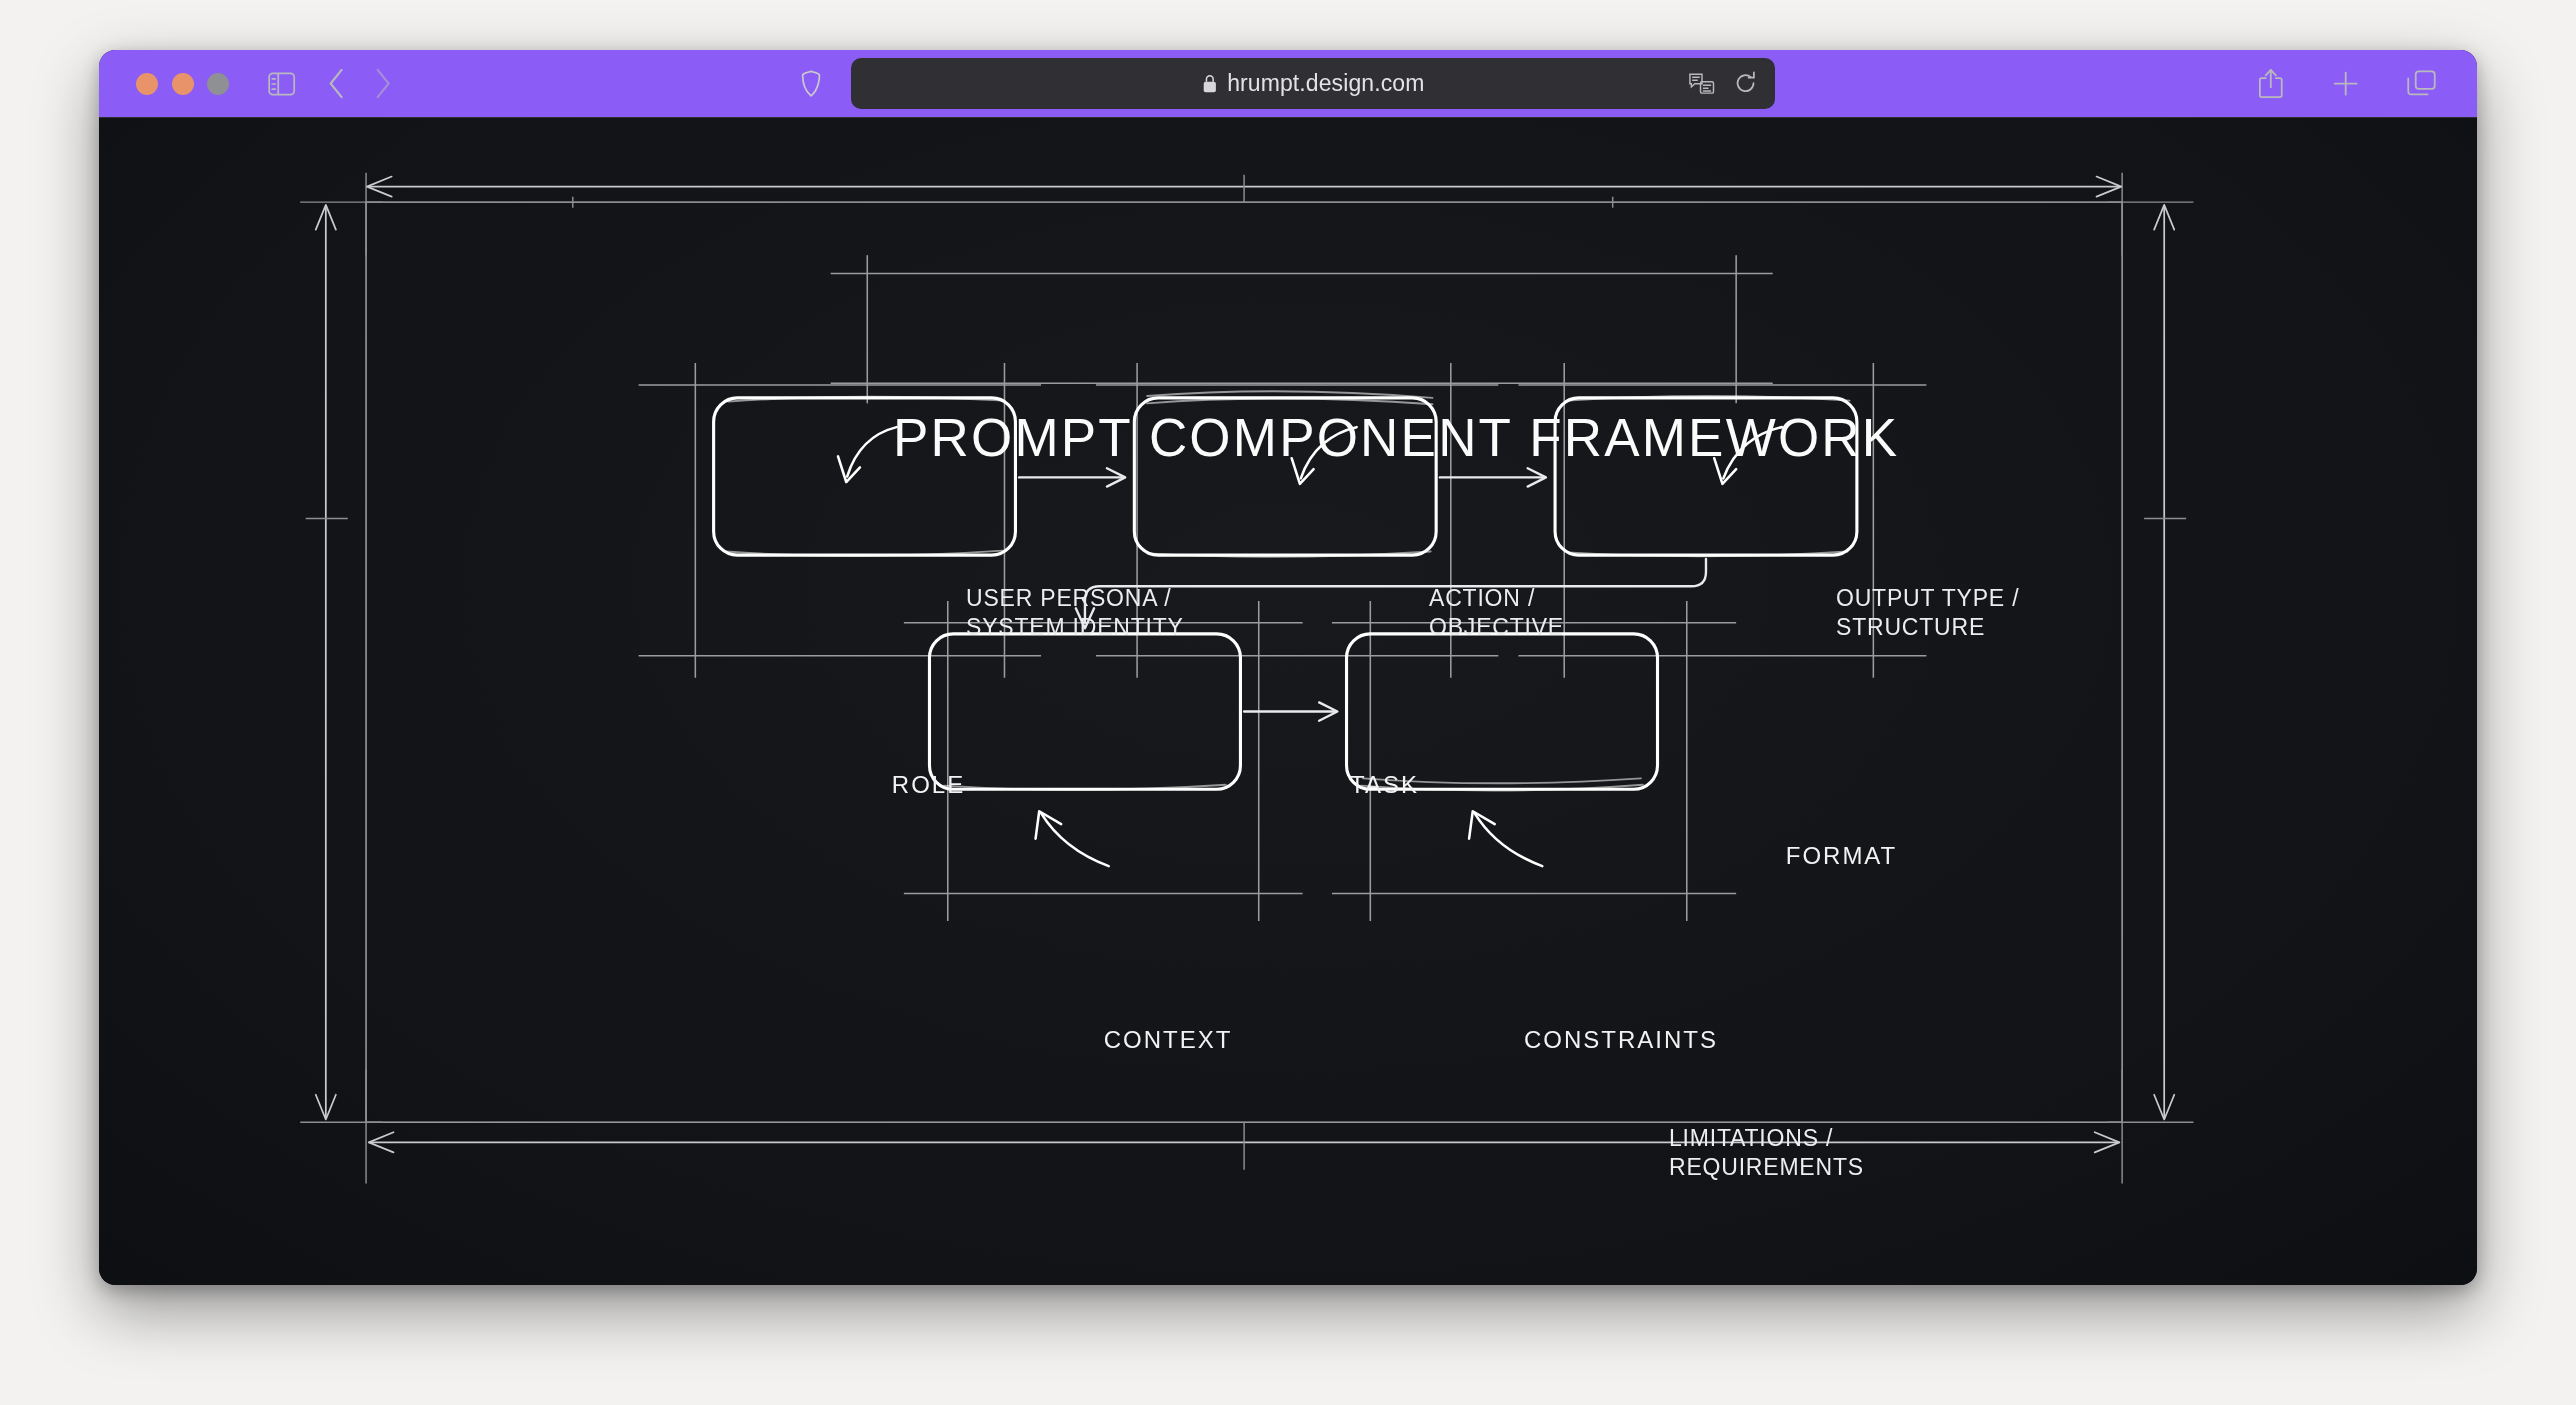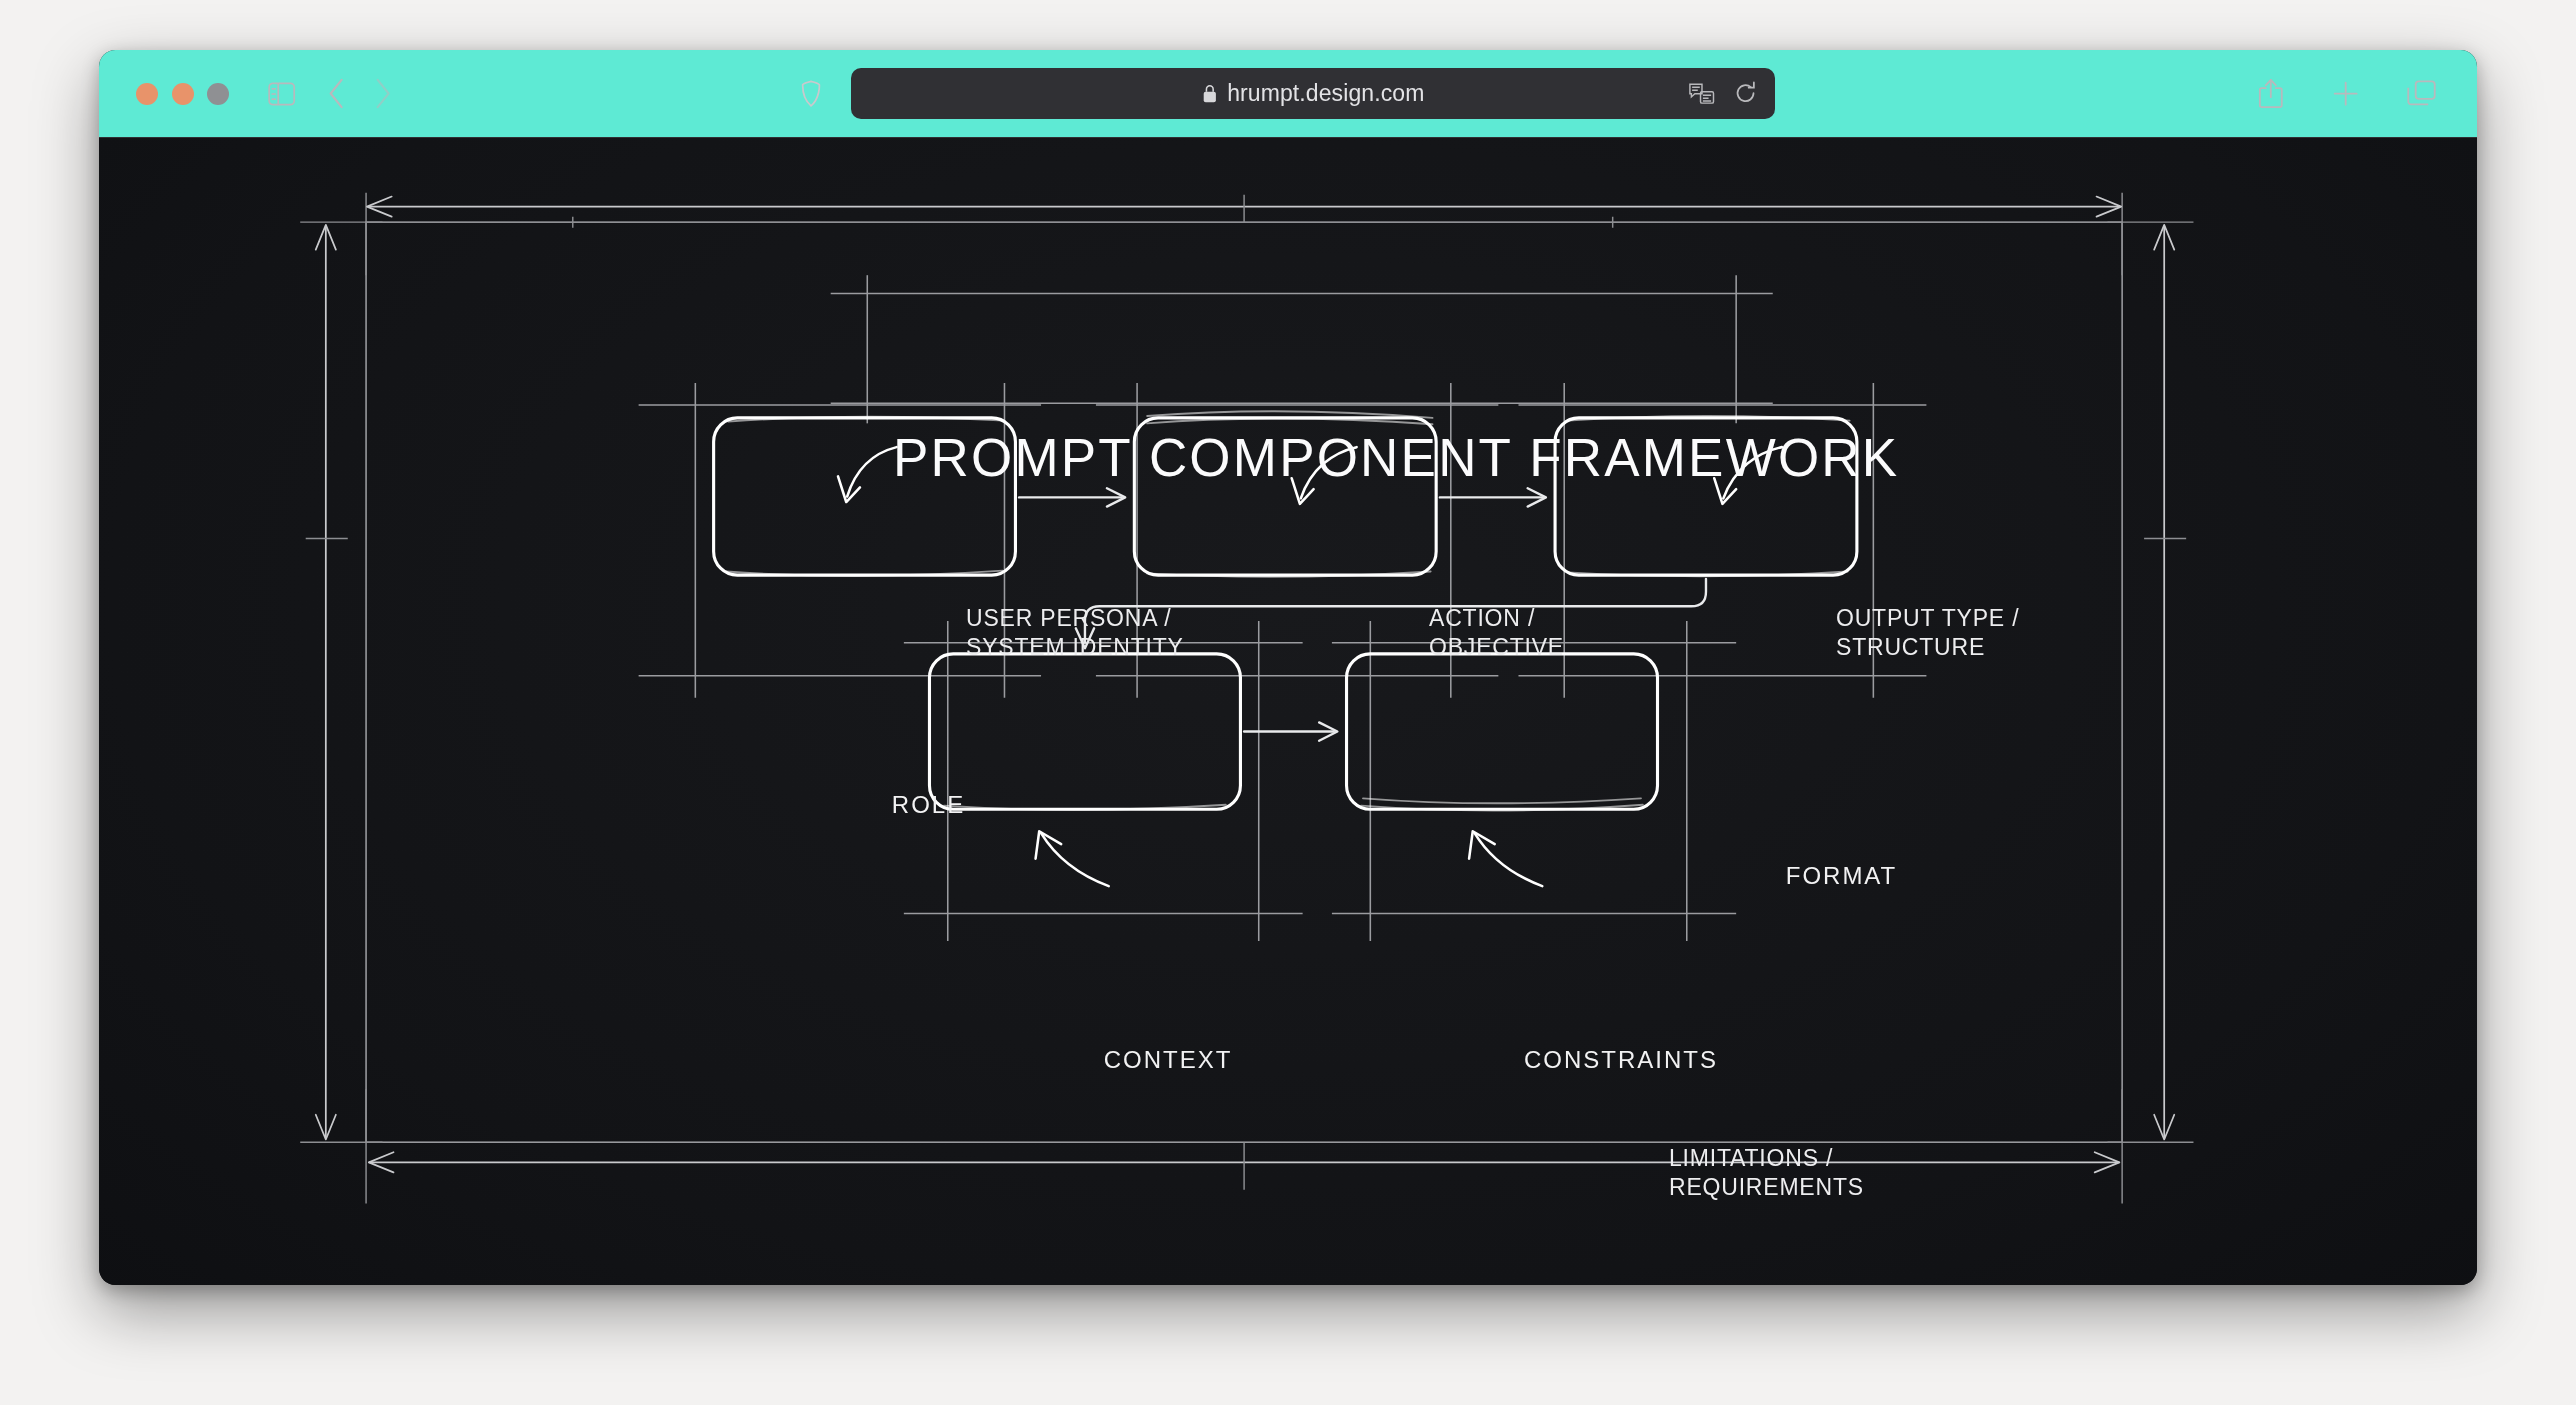--- a/index.html
+++ b/index.html
@@ -25,22 +25,22 @@
     height: 1235px;
     background: #1d1d1f;
     border-radius: 16.5px;
     box-shadow: 0 25.6px 64px rgba(0,0,0,0.38), 0 5.5px 16.5px rgba(0,0,0,0.25);
     overflow: hidden;
   }
 
   
   #toolbar {
     position: relative;
-    height: 88px;
-    background: #5eead4;
+    height: 68px;
+    background: #8b5cf6;
     border-bottom: 0.9px solid #303033;
     display: flex;
     align-items: center;
   }
 
   #traffic-lights {
     display: flex;
     align-items: center;
     gap: 13.7px;
     margin-left: 37px;
@@ -443,20 +443,23 @@
         <polyline points="1498,788 1502,758 1526,772" class="lead"></polyline>
       </g>
     </svg>
 
     <div id="diagram-title">PROMPT COMPONENT FRAMEWORK</div>
 
     <div class="node-box node-label-lg" style="left:666px; top:582px; width:327px; height:170px;">
       <span>ROLE</span>
     </div>
 
+    <div class="node-box node-label-lg" style="left:1122px; top:582px; width:327px; height:170px;">
+      <span>TASK</span>
+    </div>
 
     <div class="node-box node-label-lg" style="left:1579px; top:582px; width:327px; height:170px;align-items:flex-end;">
       <span>FORMAT</span>
     </div>
 
     <div class="node-box node-label-lg" style="left:900px; top:838px; width:338px; height:168px;">
       <span>CONTEXT</span>
     </div>
 
     <div class="node-box node-label-lg" style="left:1353px; top:838px; width:338px; height:168px;">

